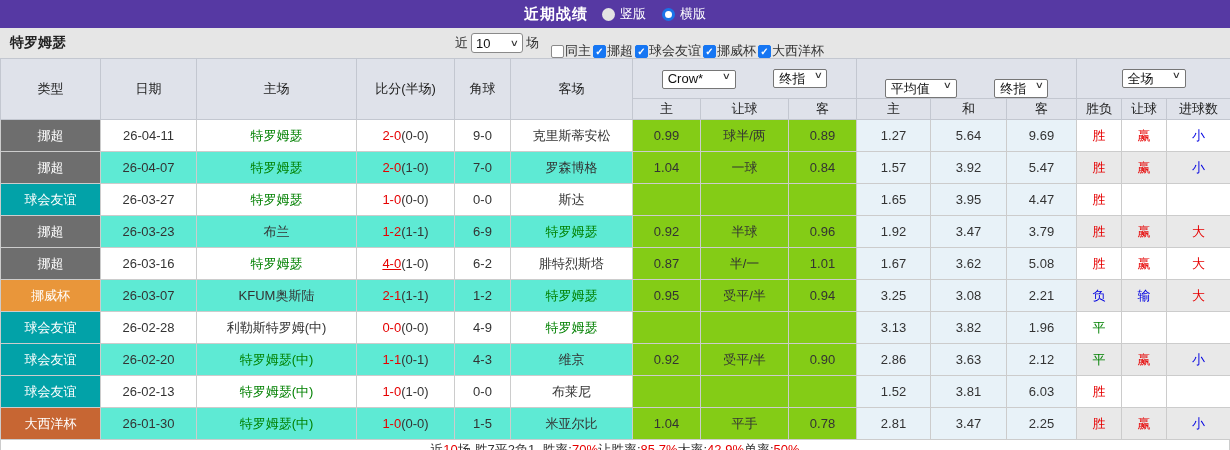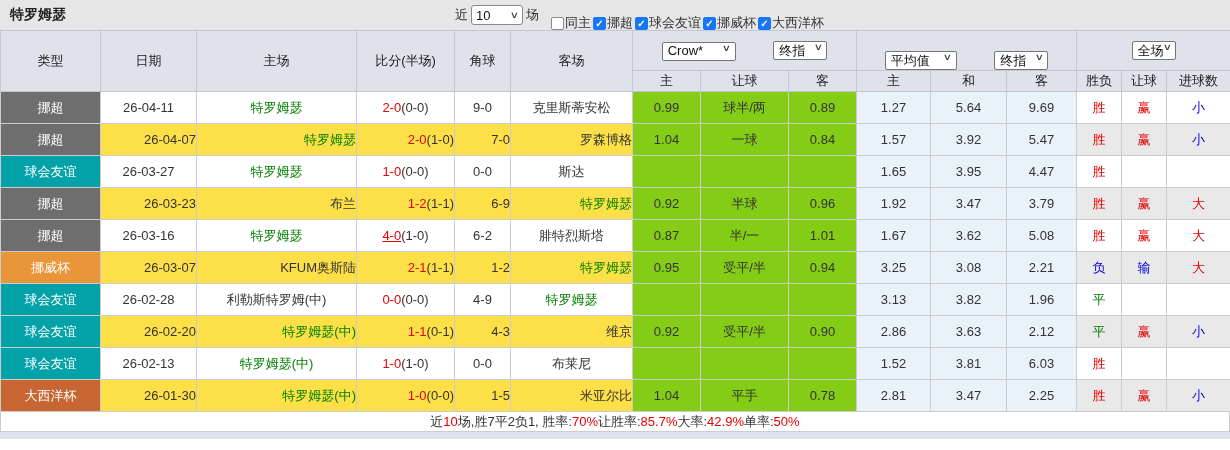--- a/index.html
+++ b/index.html
@@ -25,46 +25,59 @@
   .gap{width:6px;}
 
   
   table{border-collapse:collapse;table-layout:fixed;width:1230px;font-size:13px;color:#333;padding-left:36px;}
   th,td{border:1px solid #ccc;text-align:center;padding:0;overflow:hidden;white-space:nowrap;}
   thead th{background:#dfe2ea;border-color:#c3c7d0;font-weight:normal;color:#222;}
   tr.h1 th{height:25px;}
   tr.h2 th{height:20px;}
   tbody td{height:31px;}
   tr.odd .c-plain{background:#fff;}
-  tr.even .c-plain{background:#fde047;text-align:right;}
+  tr.even .c-plain{background:#5eead4;}
   .c-asian{background:#84cc16;}
   .c-euro{background:#e8f2f8;}
   tr.odd .c-res{background:#fff;}
   tr.even .c-res{background:#e9e9e9;}
   .c-type{color:#fff;font-size:13px;}
   .grn{color:#008000;}
   .sc{color:#e60000;margin-top:44px;}
   .sc.ul{text-decoration:underline;}
   .half{color:#333;}
   .c-r{color:#e60000;}
   .c-b{color:#0000e0;}
   .c-g{color:#008000;}
   .hdr-select{display:inline-flex;justify-content:space-between;height:19px;background:#fff;border:1px solid #767676;border-radius:2px;padding:0 5px;box-sizing:border-box;font-size:13px;color:#111;cursor:pointer;margin:0 2px;}
-  .w72{width:74px;} .w56{width:54px;margin-left:32px;} .w88{width:72px;margin-top:20px;} .w62{width:44px;}
+  .w72{width:74px;} .w56{width:54px;margin-left:32px;} .w88{width:72px;margin-top:20px;} .w62{width:64px;}
 
   
   .summary{width:1228px;border:1px solid #ccc;border-top:none;height:19px;display:flex;align-items:center;justify-content:center;font-size:13px;color:#333;background:#fff;}
   .summary .c-r{color:#e60000;}
   .bottomstrip{height:7px;background:#dce3ef;}
 </style>
 </head>
 <body>
 
 <div class="page">
 
+  <div class="titlebar">
+    <span class="ttl">近期战绩</span>
+    <span class="radio-group">
+      <span class="radio-item">
+        <span class="radio-dot"></span>
+        <span>竖版</span>
+      </span>
+      <span class="radio-item">
+        <span class="radio-dot ring"></span>
+        <span>横版</span>
+      </span>
+    </span>
+  </div>
 
   <div class="filterbar">
     <span class="teamname">特罗姆瑟</span>
     <span class="filters">
       <span>近</span>
       <span class="mini-select">
         <span>10</span>
         <span class="chev">∨</span>
       </span>
       <span>场</span>

